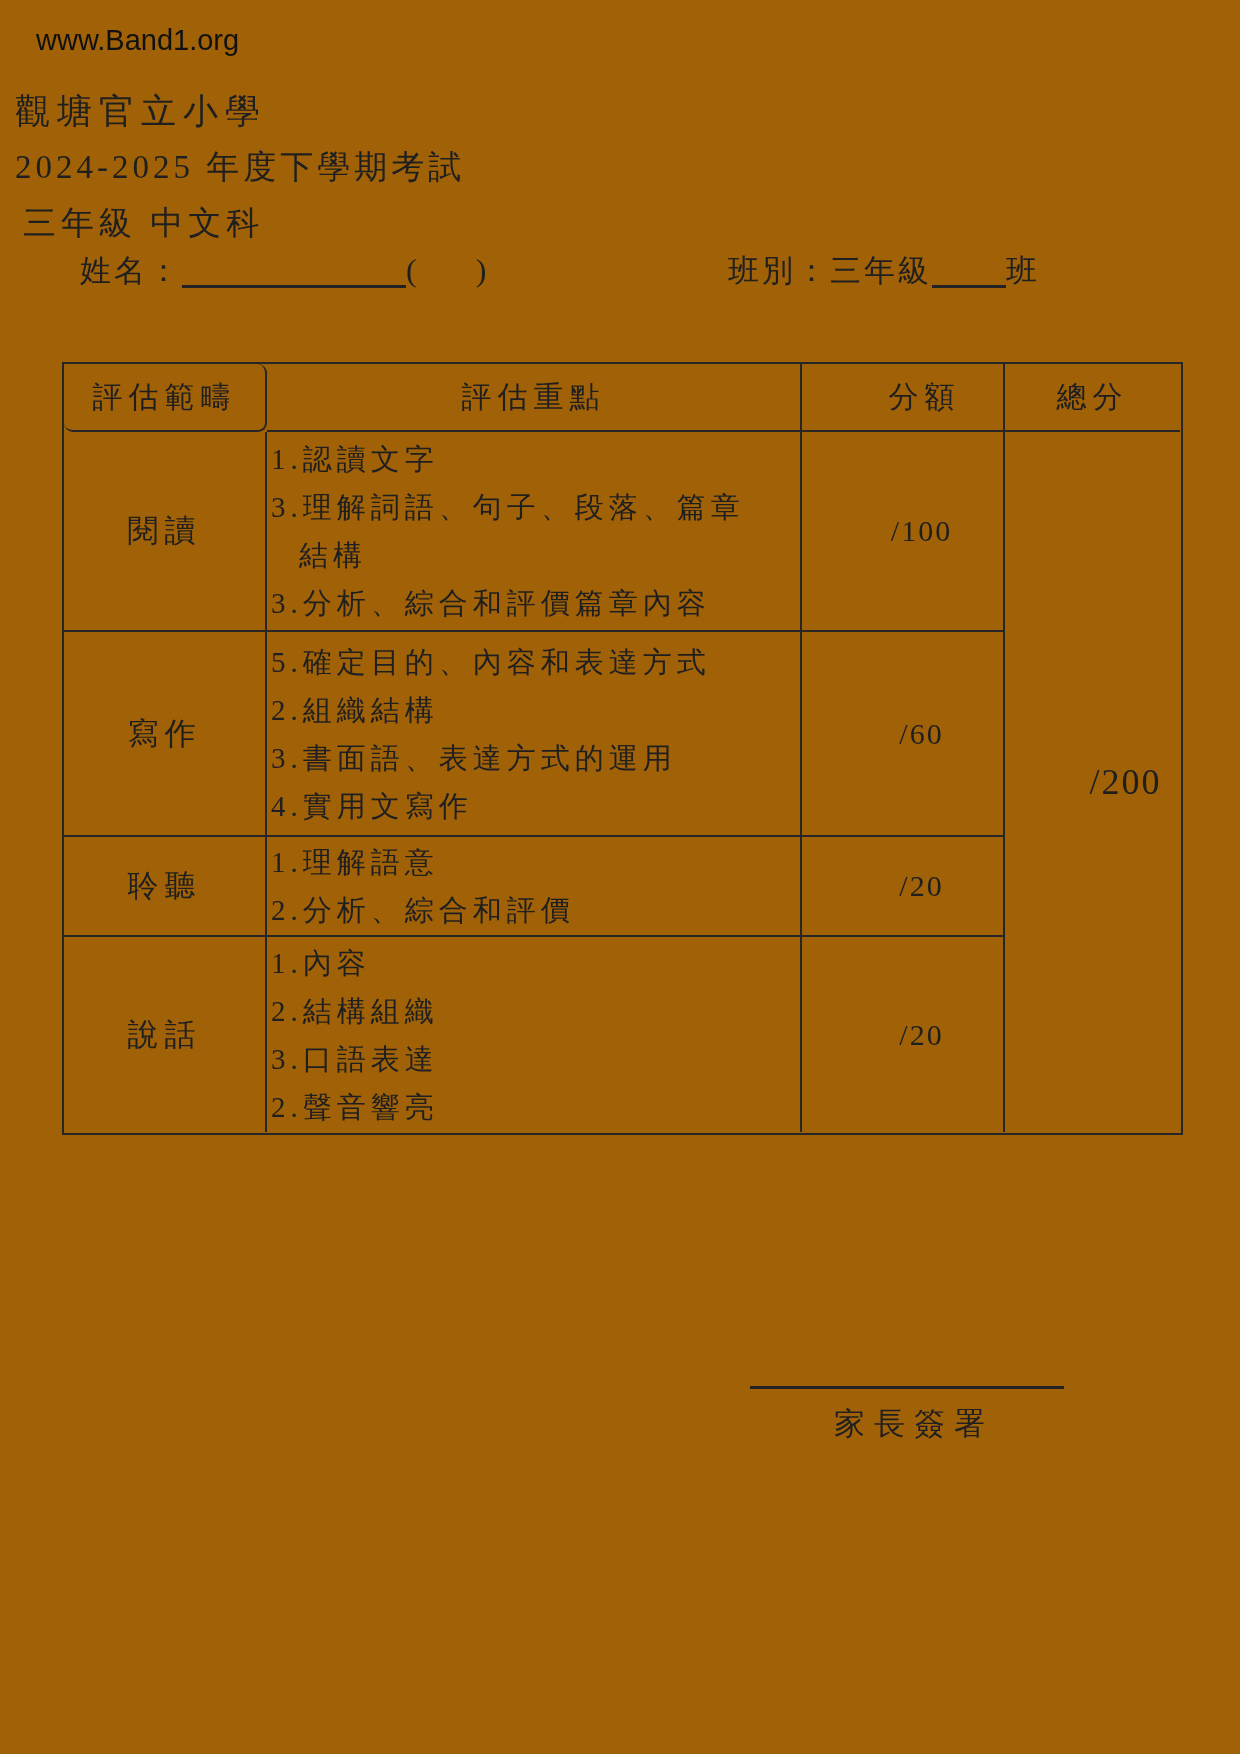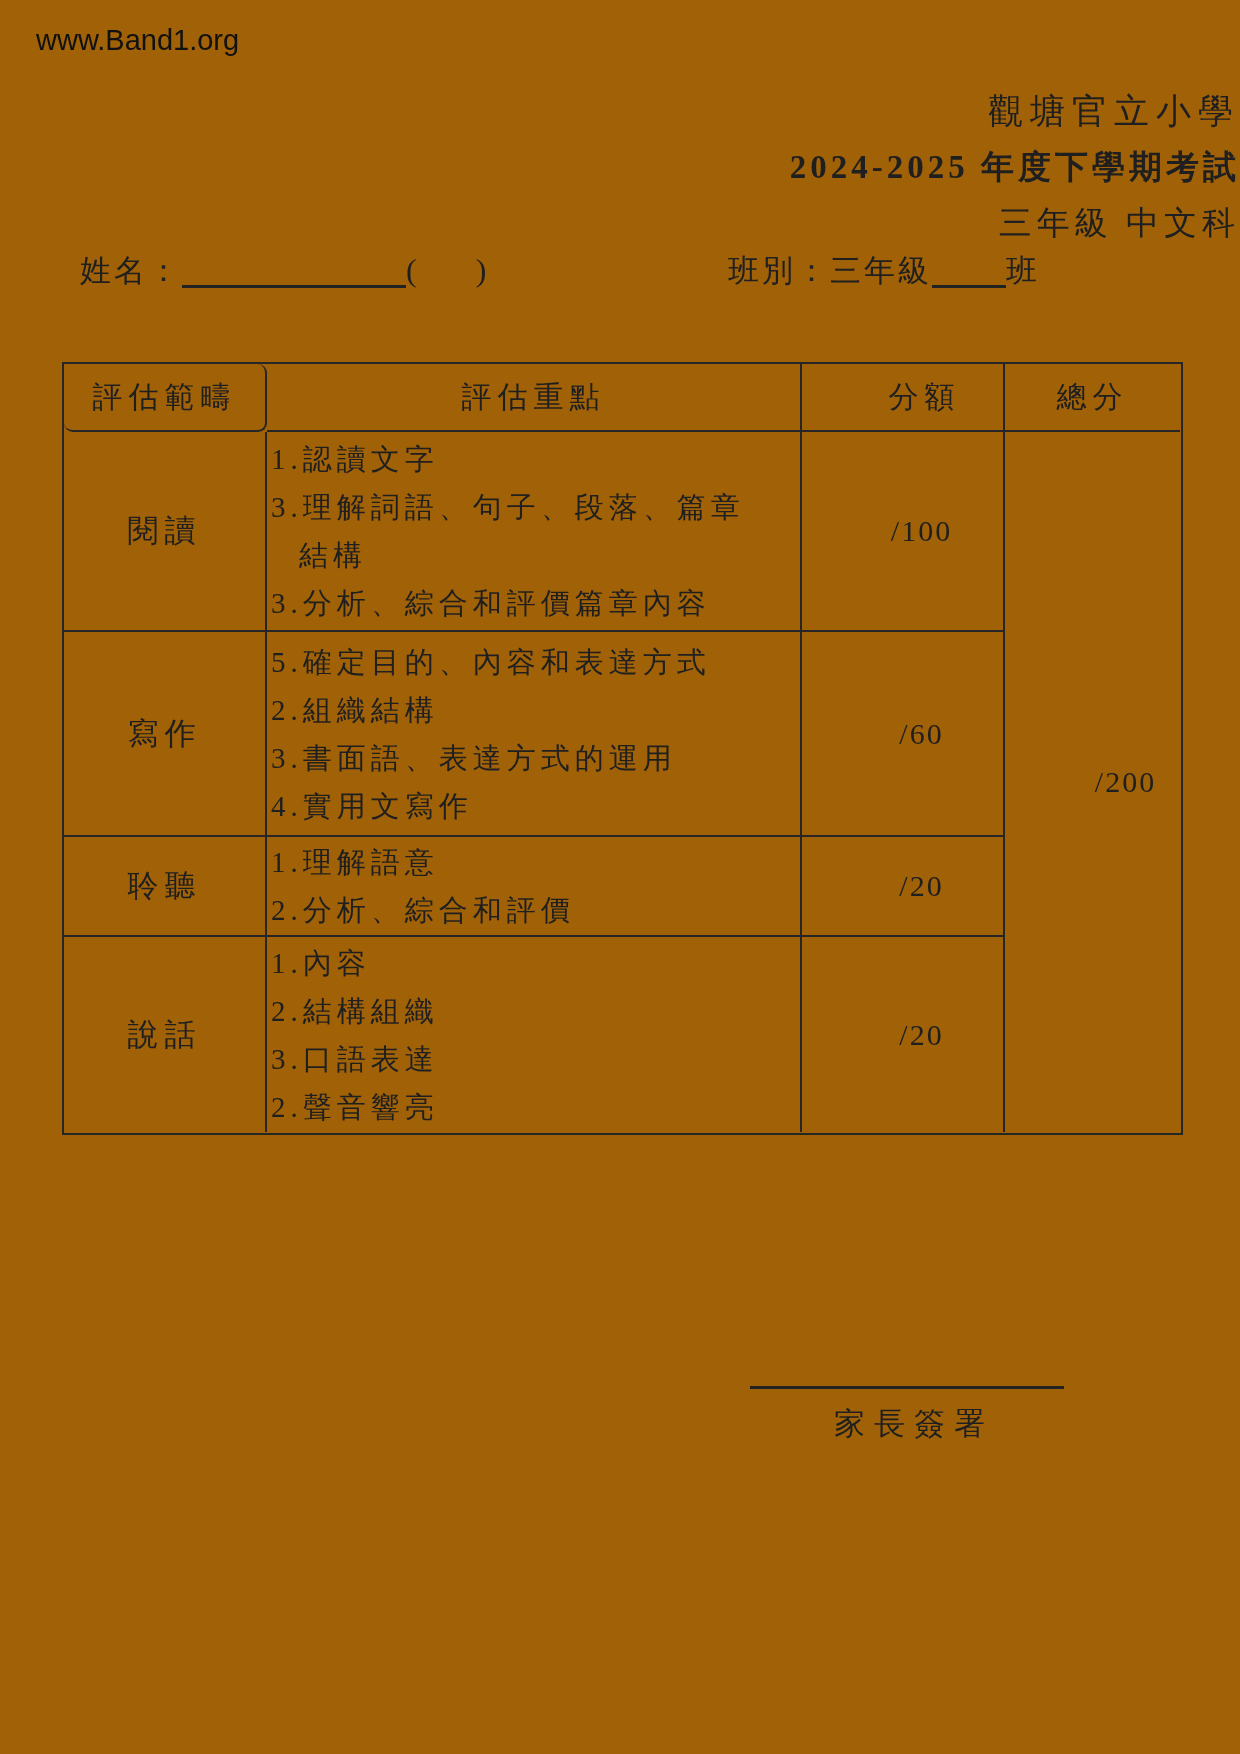--- a/index.html
+++ b/index.html
@@ -11,23 +11,23 @@
     background:#a16207;
     color:#1f1f1f;
     font-family:"Liberation Serif","DejaVu Serif",serif;
     overflow:hidden;
   }
   .watermark {
     position:absolute; top:24px; left:36px;
     font-family:"Liberation Sans","DejaVu Sans",sans-serif;
     font-size:29px; color:#111;
   }
-  .title-line { position:absolute; left:15px; right:0; text-align:right; white-space:nowrap; }
+  .title-line { position:absolute; left:15px; right:0; text-align:left; white-space:nowrap; }
   .t-school { top:88px;  font-size:35px; letter-spacing:7px; }
-  .t-exam   { top:145px; font-size:33px; letter-spacing:4px;font-weight:bold; }
+  .t-exam   { top:145px; font-size:33px; letter-spacing:4px; }
   .t-grade  { top:201px; font-size:33px; letter-spacing:5px;padding-left:8px; }
 
   .student-line {
     position:absolute; top:250px; left:80px; right:200px;
     display:flex; justify-content:space-between; align-items:flex-end;
     font-size:31px; letter-spacing:3px; white-space:nowrap;
   }
   .uline {
     display:inline-block; border-bottom:3px solid #222;
     transform:translateY(7px); height:22px;
@@ -60,21 +60,21 @@
   }
   .point {
     font-size:29px; line-height:48px; letter-spacing:5px;
     white-space:pre-line;
     padding-left:28px; text-indent:-28px;
   }
   .score-cell { font-size:30px; letter-spacing:2px; padding-left:38px; }
   .total-cell {
     grid-column:4; grid-row:2 / span 4;
     border-right:none; border-bottom:none;
-    font-size:30px; letter-spacing:2px; padding-left:66px;
+    font-size:36px; letter-spacing:2px; padding-left:66px;
   }
   .signature { position:absolute; left:750px; top:1386px; width:314px; text-align:center; }
   .sig-line  { border-top:3px solid #222; width:100%; height:0; }
   .sig-label { margin-top:14px; font-size:31px; letter-spacing:9px; padding-left:14px; white-space:nowrap; }
 </style>
 </head>
 <body>
 
 <div class="page">
 

